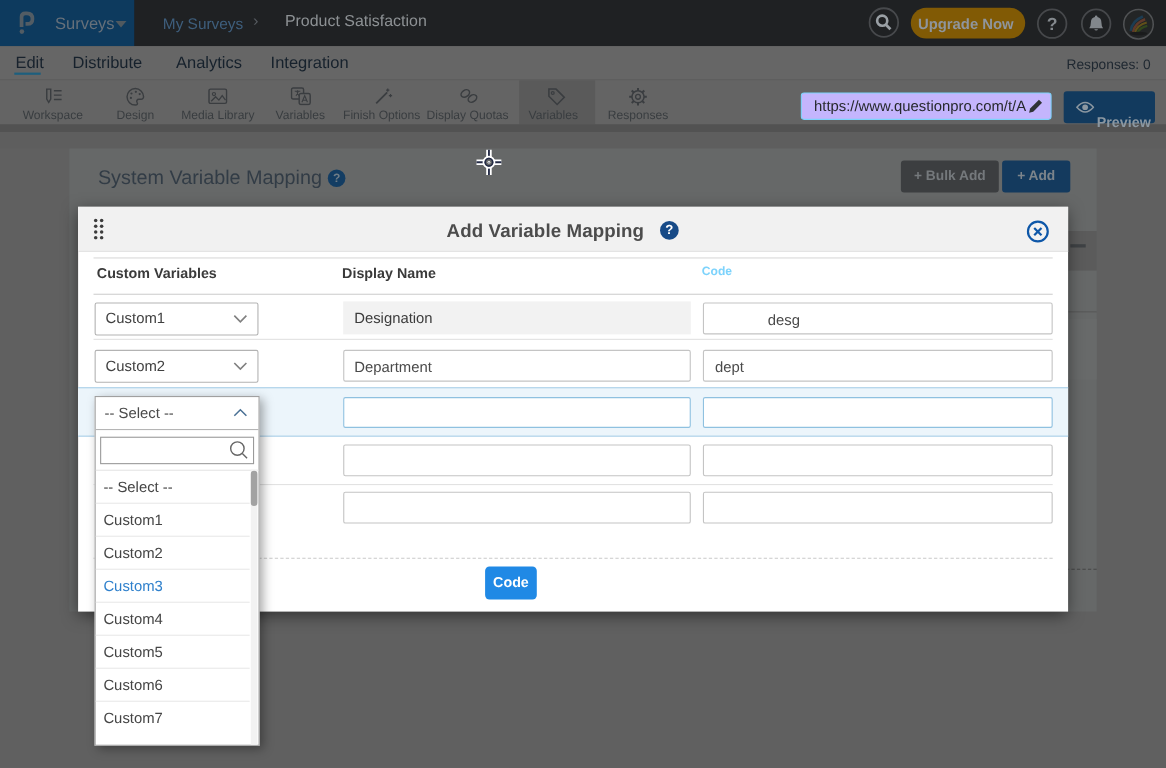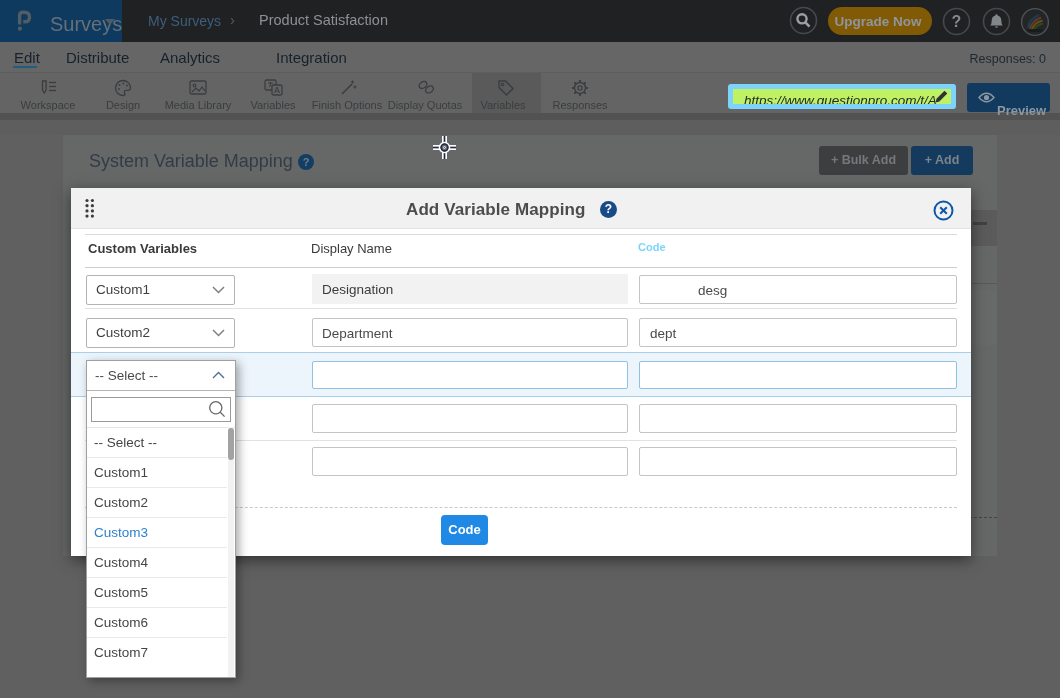--- a/index.html
+++ b/index.html
@@ -10,21 +10,21 @@
 </head>
 <body>
 
 <div class="abs" style="left:0;top:0;width:1060px;height:42px;background:#1f2123;"></div>
 <div class="abs" style="left:0;top:0;width:122px;height:42px;background:#0d3a5e;"></div>
 
 <svg class="abs" style="left:15px;top:7px;" width="22" height="28" viewBox="0 0 22 28">
   <path d="M4.6 17.5 V8.5 Q4.6 5.2 8 5.2 H9.5 Q14.5 5.2 14.5 10.2 Q14.5 14.8 9.8 14.8 H8.2" fill="none" stroke="#525c64" stroke-width="3.4"></path>
   <circle cx="4.9" cy="21.7" r="2.1" fill="#525c64"></circle>
 </svg>
-<div class="abs" style="left:50px;top:13px;font-size:20px;color:#66707a;">Surveys</div>
+<div class="abs" style="left:50px;top:13px;font-size:15px;color:#66707a;">Surveys</div>
 <svg class="abs" style="left:104px;top:18px;" width="12" height="8">
     <polygon points="1,1 11,1 6,7" fill="#50595f"></polygon>
   </svg>
 <div class="abs" style="left:148px;top:13px;font-size:14px;color:#3e5e7c;">My Surveys</div>
 <div class="abs" style="left:230px;top:11px;font-size:15px;color:#565b60;">›</div>
 <div class="abs" style="left:259px;top:12px;font-size:14.5px;color:#8d9194;">Product Satisfaction</div>
 
 <svg class="abs" style="left:789px;top:6px;" width="29" height="29" viewBox="0 0 29 29">
   <circle cx="14.5" cy="14.5" r="13" fill="none" stroke="#47494c" stroke-width="1.6"></circle>
   <circle cx="13" cy="12.8" r="4.6" fill="none" stroke="#9aa0a5" stroke-width="2.4"></circle>
@@ -52,21 +52,21 @@
   <path d="M12 22.5 Q13.5 16 22.5 13.5" fill="none" stroke="#615019" stroke-width="2"></path>
   <path d="M14 23 Q16 18 23 16.5" fill="none" stroke="#32471d" stroke-width="2"></path>
   <ellipse cx="15" cy="23.5" rx="8" ry="1.6" fill="#1a1b1c"></ellipse>
 </svg>
 
 <div class="abs" style="left:0;top:42px;width:1060px;height:31px;background:#666666;border-bottom:1px solid #5d5d5d;"></div>
 <div class="abs" style="left:14px;top:49px;font-size:15px;color:#18222d;">Edit</div>
 <div class="abs" style="left:13px;top:66px;width:24px;height:2px;background:#1d5f7e;"></div>
 <div class="abs" style="left:66px;top:49px;font-size:15px;color:#16212c;">Distribute</div>
 <div class="abs" style="left:160px;top:49px;font-size:15px;color:#16212c;">Analytics</div>
-<div class="abs" style="left:246px;top:49px;font-size:15px;color:#16212c;margin-left:30px;">Integration</div>
+<div class="abs" style="left:246px;top:49px;font-size:15px;color:#16212c;">Integration</div>
 <div class="abs" style="right:14px;top:52px;font-size:12.5px;color:#1e2730;margin-left:12px;">Responses: 0</div>
 
 <div class="abs" style="left:0;top:73px;width:1060px;height:40px;background:#646464;"></div>
 <div class="abs" style="left:472px;top:73px;width:69px;height:40px;background:#5a5a5a;"></div>
 <div class="abs" style="left:0;top:113px;width:1060px;height:7px;background:#525252;"></div>
 <div class="abs" style="left:0;top:120px;width:1060px;height:15px;background:#5e5e5e;"></div>
 
 <div id="toolbar-icons">
     <svg class="abs" style="left:39px;top:80px" width="19" height="17" viewBox="0 0 19 17">
       <path d="M3.5 1 v9 l1.8 3 l1.8 -3 v-9 z" fill="none" stroke="#3a3d40" stroke-width="1.3"></path>
@@ -125,21 +125,21 @@
 <div class="abs tl" style="left:11px;top:99px;width:74px;">Workspace</div>
 <div class="abs tl" style="left:86px;top:99px;width:74px;">Design</div>
 <div class="abs tl" style="left:156px;top:99px;width:84px;">Media Library</div>
 <div class="abs tl" style="left:236px;top:99px;width:74px;">Variables</div>
 <div class="abs tl" style="left:307px;top:99px;width:80px;">Finish Options</div>
 <div class="abs tl" style="left:377px;top:99px;width:96px;">Display Quotas</div>
 <div class="abs tl" style="left:469px;top:99px;width:68px;">Variables</div>
 <div class="abs tl" style="left:543px;top:99px;width:74px;">Responses</div>
 <style>.tl{font-size:11px;color:#393d40;text-align:center;}</style>
 
-<div class="abs" style="left:728px;top:84px;width:228px;height:25px;background:#bef264;border:5px solid #7dd3fc;border-radius:3px;overflow:hidden;font-style:italic;">
+<div class="abs" style="left:728px;top:84px;width:228px;height:25px;background:#c4b5fd;border:1px solid #7dd3fc;border-radius:3px;overflow:hidden;">
   <div style="position:absolute;left:11px;top:4px;font-size:13.5px;color:#26292c;white-space:nowrap;">https://www.questionpro.com/t/A</div>
 </div>
 <svg class="abs" style="left:933px;top:88px;" width="17" height="17" viewBox="0 0 17 17">
   <path d="M2.5 14.5 l1 -3.8 l8 -8 l2.8 2.8 l-8 8 z" fill="#303336"></path>
 </svg>
 
 <div class="abs" style="left:967px;top:83px;width:83px;height:29px;background:#123a5e;border-radius:3px;"></div>
 <svg class="abs" style="left:978px;top:91px;" width="17" height="13" viewBox="0 0 17 13">
   <path d="M1 6.5 Q8.5 -2 16 6.5 Q8.5 15 1 6.5 z" fill="none" stroke="#8b97a1" stroke-width="1.4"></path>
   <circle cx="8.5" cy="6.5" r="2.6" fill="#8b97a1"></circle>
@@ -196,21 +196,21 @@
 <div class="abs" style="left:406px;top:200px;font-size:17px;font-weight:bold;color:#4c4c4c;letter-spacing:0.1px;">Add Variable Mapping</div>
 <div class="abs" style="left:600px;top:201px;width:17px;height:17px;border-radius:50%;background:#174a87;color:#fff;font-size:12px;font-weight:bold;text-align:center;line-height:17px;">?</div>
 <svg class="abs" style="left:933px;top:199.5px;" width="21" height="21" viewBox="0 0 21 21">
   <circle cx="10.5" cy="10.5" r="9" fill="none" stroke="#0e57a8" stroke-width="2"></circle>
   <line x1="7.2" y1="7.2" x2="13.8" y2="13.8" stroke="#0e57a8" stroke-width="2"></line>
   <line x1="13.8" y1="7.2" x2="7.2" y2="13.8" stroke="#0e57a8" stroke-width="2"></line>
 </svg>
 
 <div class="abs" style="left:85px;top:234px;width:872px;height:1px;background:#dadada;"></div>
 <div class="abs" style="left:88px;top:241px;font-size:13px;font-weight:bold;color:#3a3a3a;">Custom Variables</div>
-<div class="abs" style="left:311px;top:241px;font-size:13px;font-weight:normal;color:#3a3a3a;">Display Name</div>
+<div class="abs" style="left:311px;top:241px;font-size:13px;font-weight:bold;color:#3a3a3a;">Display Name</div>
 <div class="abs" style="left:638px;top:241px;font-size:11px;font-weight:bold;color:#7dd3fc;">Code</div>
 <div class="abs" style="left:85px;top:267px;width:872px;height:1px;background:#cfcfcf;"></div>
 
 <div class="abs selbox" style="left:86px;top:275px;height:30px;line-height:28px;">Custom1</div>
 <svg class="abs" style="left:212px;top:286px;" width="13" height="8">
     <polyline points="1,1 6.5,6.5 12,1" fill="none" stroke="#808080" stroke-width="1.5"></polyline>
   </svg>
 <div class="abs" style="left:312px;top:274px;width:316px;height:30px;background:#f2f2f2;"></div>
 <div class="abs" style="left:322px;top:282px;font-size:13.5px;color:#3c3c3c;">Designation</div>
 <div class="abs inp" style="left:639px;top:275px;width:318px;height:29px;"></div>

